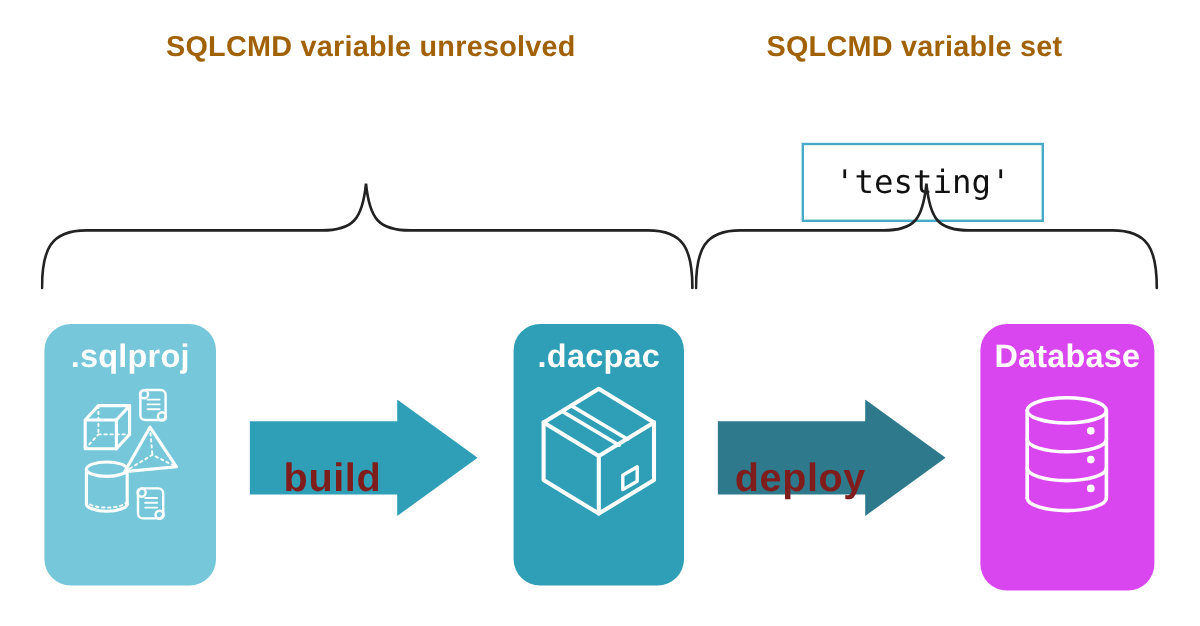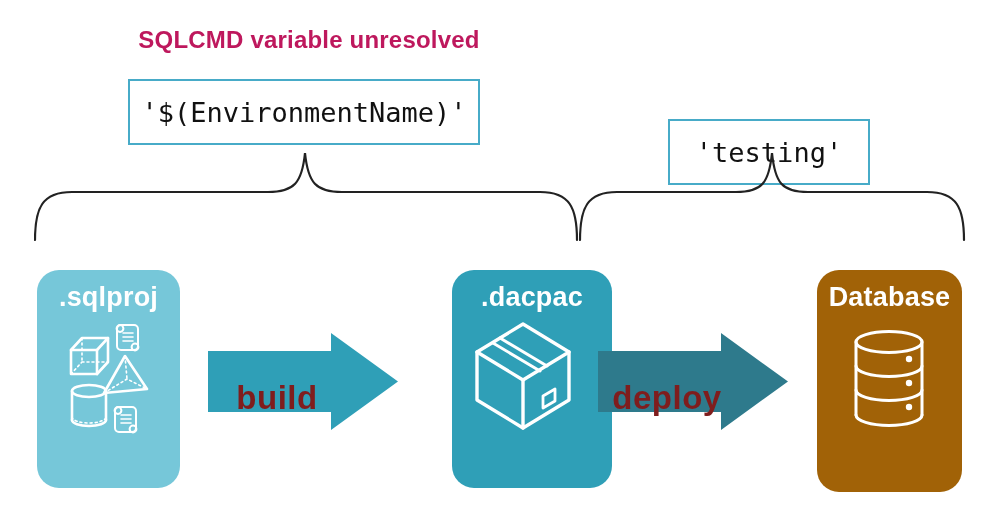--- a/index.html
+++ b/index.html
@@ -9,21 +9,21 @@
     height: 522px;
     background: #ffffff;
     font-family: "Liberation Sans", sans-serif;
     overflow: hidden;
   }
   .abs { position: absolute; }
 
   .section-title {
     font-size: 24px;
     font-weight: bold;
-    color: #be185d;
+    color: #a16207;
     text-align: center;
     letter-spacing: 0.2px;
   }
   .code-box {
     background: #ffffff;
     border: 2px solid #47abc8;
     display: flex;
     align-items: center;
     justify-content: center;
     box-sizing: border-box;
@@ -33,21 +33,21 @@
     font-size: 27px;
     color: #111111;
     white-space: pre;
   }
   .node {
     border-radius: 22px;
     box-sizing: border-box;
   }
   .node-sqlproj  { background: #76c7d9; }
   .node-dacpac   { background: #2f9fb7; }
-  .node-database { background: #a16207; padding-left: 32px; }
+  .node-database { background: #d946ef; padding-left: 32px; }
   .node-label {
     position: absolute;
     top: 12px;
     left: 0;
     width: 100%;
     text-align: center;
     color: #ffffff;
     font-size: 27px;
     font-weight: bold;
     letter-spacing: 0.2px;
@@ -65,24 +65,22 @@
     letter-spacing: 0.5px;
   }
   svg { display: block; }
 </style>
 </head>
 <body>
 
 <div id="canvas">
 
   <div class="abs section-title" style="left:109px; top:26px; width:400px;">SQLCMD variable unresolved</div>
+  <div class="abs section-title" style="left:562px; top:26px; width:400px;">SQLCMD variable set</div>
 
-  <div class="abs code-box" style="left:128px; top:79px; width:352px; height:66px;">
-    <span class="code-text">'$(EnvironmentName)'</span>
-  </div>
   <div class="abs code-box" style="left:668px; top:79px; width:202px; height:66px;margin-top:40px;">
     <span class="code-text">'testing'</span>
   </div>
 
   <svg class="abs" style="left:34px; top:150px;" width="545" height="92" viewBox="0 0 545 92">
     <path d="M 1 90 C 1 58 8 42 38 42 L 234 42 C 260 42 268 33 271 3 C 274 33 282 42 308 42 L 506 42 C 536 42 543 58 543 90" fill="none" stroke="#222222" stroke-width="2.2" stroke-linecap="round"></path>
   </svg>
   <svg class="abs" style="left:579px; top:150px;" width="388" height="92" viewBox="0 0 388 92">
     <path d="M 1 90 C 1 58 8 42 38 42 L 157 42 C 183 42 190 33 193 3 C 196 33 203 42 229 42 L 348 42 C 378 42 385 58 385 90" fill="none" stroke="#222222" stroke-width="2.2" stroke-linecap="round"></path>
   </svg>
@@ -126,21 +124,21 @@
     </svg>
   </div>
 
   <div class="abs" style="left:208px; top:333px; width:190px; height:97px;">
     <svg width="190" height="97" viewBox="0 0 190 97">
       <polygon points="0,18 123,18 123,0 190,48.5 123,97 123,79 0,79" fill="#2f9fb7"></polygon>
     </svg>
     <div class="arrow-label" style="left:0; width:138px;">build</div>
   </div>
 
-  <div class="abs node node-dacpac" style="left:452px; top:270px; width:160px; height:218px;">
+  <div class="abs node node-dacpac" style="left:428px; top:270px; width:142px; height:218px;">
     <div class="node-label">.dacpac</div>
     <svg class="abs" style="left:21px; top:52px;" width="100" height="118" viewBox="0 0 100 118" fill="none" stroke="#ffffff" stroke-width="3.4" stroke-linejoin="round" stroke-linecap="round">
       <path d="M 50 2 L 96 30 L 50 58 L 4 30 Z"></path>
       <path d="M 4 30 L 4 78 L 50 106 L 96 78 L 96 30"></path>
       <path d="M 50 58 L 50 106"></path>
       <path d="M 27 16 L 74 44 M 20 21 L 67 49" stroke-width="3"></path>
       <polygon points="70,74 82,67 82,79 70,86" stroke-width="2.8"></polygon>
     </svg>
   </div>
 

